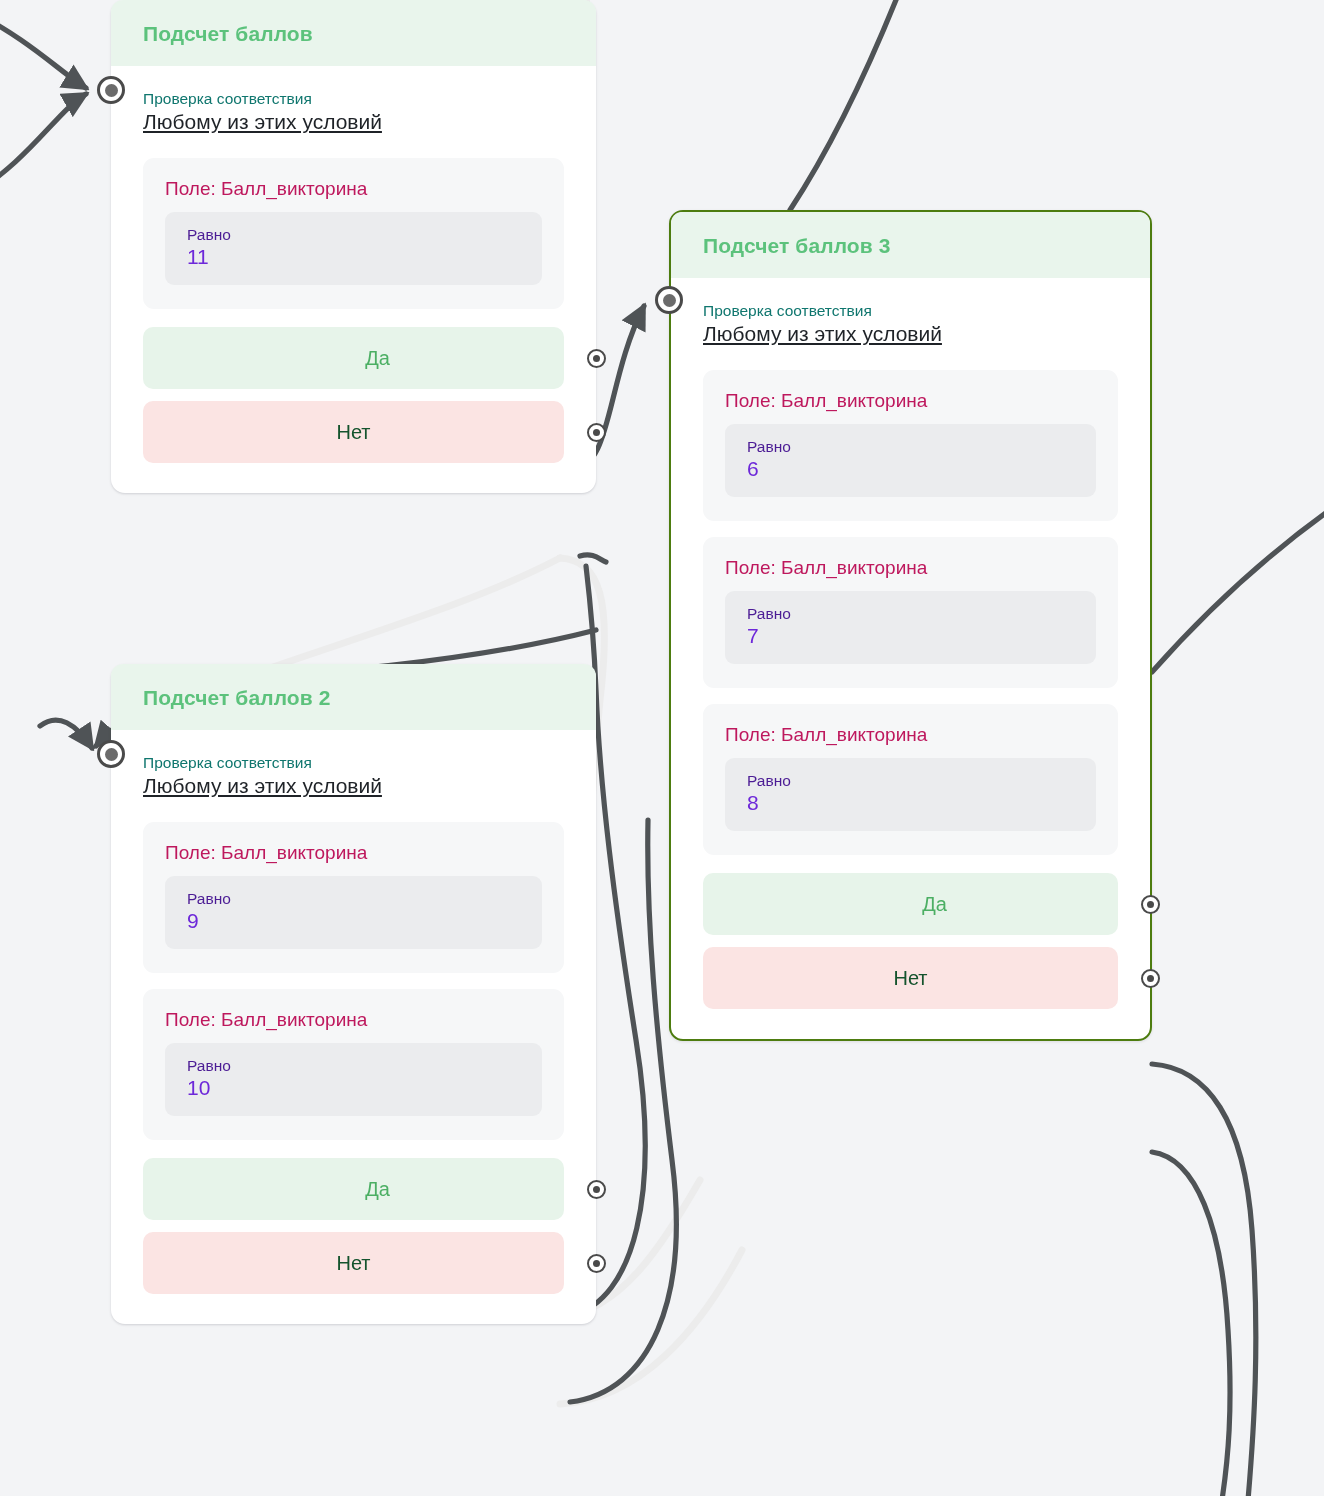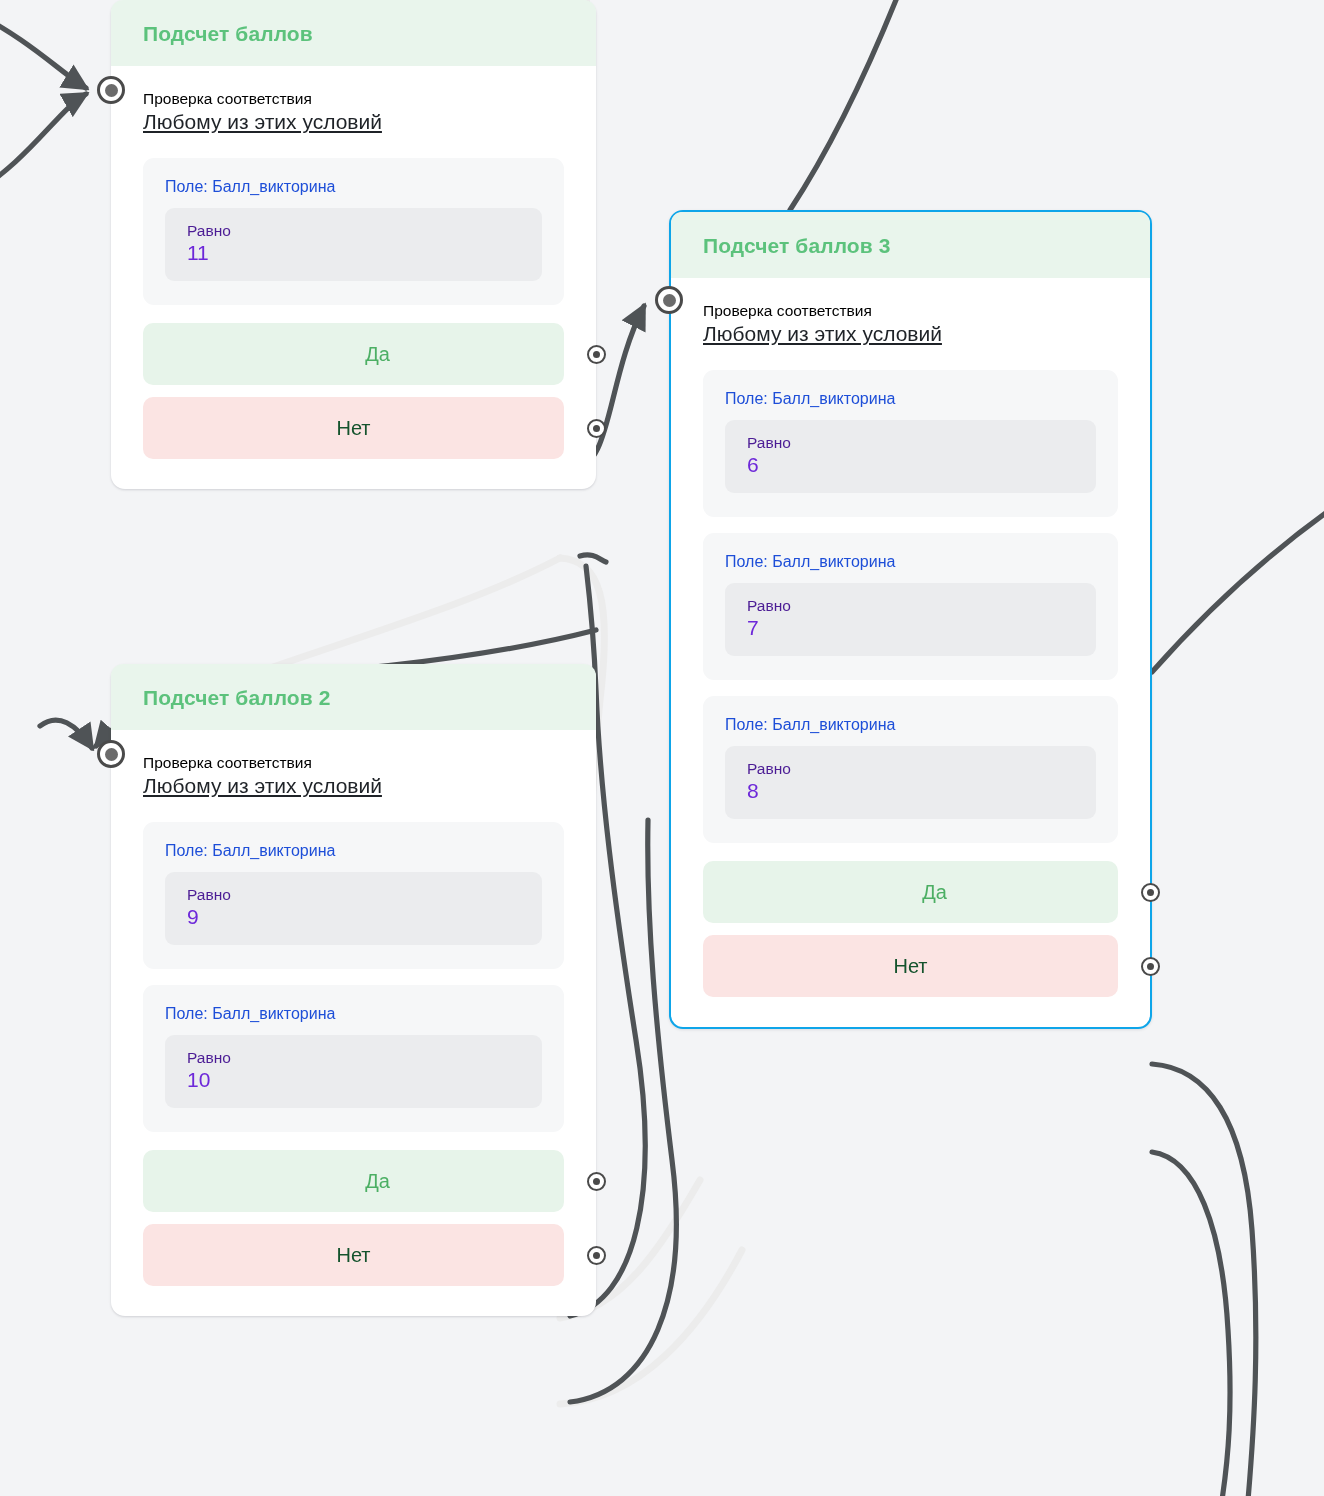--- a/index.html
+++ b/index.html
@@ -20,56 +20,56 @@
     pointer-events: none;
   }
   .node {
     position: absolute;
     background: #ffffff;
     border-radius: 14px;
     box-shadow: 0 1px 3px rgba(16,24,40,.10), 0 1px 2px rgba(16,24,40,.06);
     overflow: visible;
   }
   .node.selected {
-    border: 2px solid #0ea5e9;
+    border: 2px solid #4d7c0f;
     box-shadow: 0 1px 3px rgba(16,24,40,.10);
   }
   .node-header {
     background: #e9f5ec;
     border-radius: 12px 12px 0 0;
     padding: 22px 32px 20px 32px;
   }
   .node.selected .node-header { border-radius: 11px 11px 0 0; }
   .node-title {
     color: #5cc27c;
     font-size: 21px;
     font-weight: bold;
     letter-spacing: .1px;
   }
   .node-body { padding: 24px 32px 30px 32px; }
   .match-label {
-    color: #000000;
+    color: #0f766e;
     font-size: 15.5px;
     margin-bottom: 2px;
   }
   .match-value {
     color: #1f2328;
     font-size: 21px;
     margin-bottom: 24px;
     text-decoration: underline;
   }
   .cond-card {
     background: #f6f7f8;
     border-radius: 11px;
     padding: 20px 22px 24px 22px;
     margin-bottom: 16px;
   }
   .cond-field {
-    color: #1d4ed8;
-    font-size: 16px;
+    color: #be185d;
+    font-size: 19px;
     margin-bottom: 12px;
   }
   .cond-op-box {
     background: #ebecee;
     border-radius: 9px;
     padding: 14px 22px 16px 22px;
   }
   .cond-op {
     color: #4c1d95;
     font-size: 15.5px;

